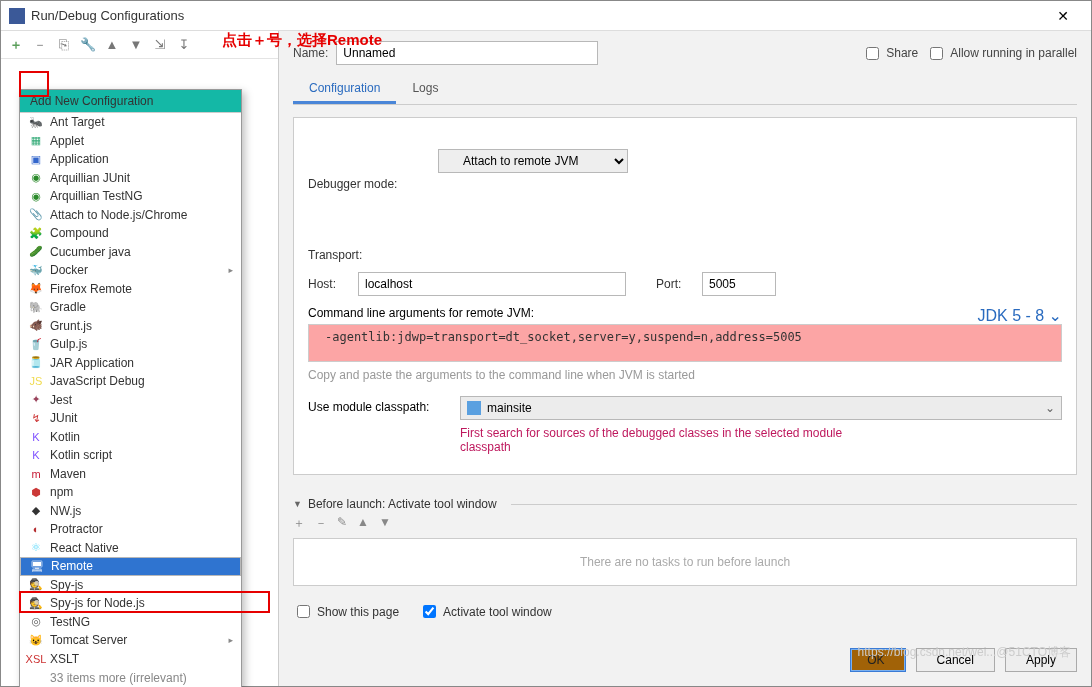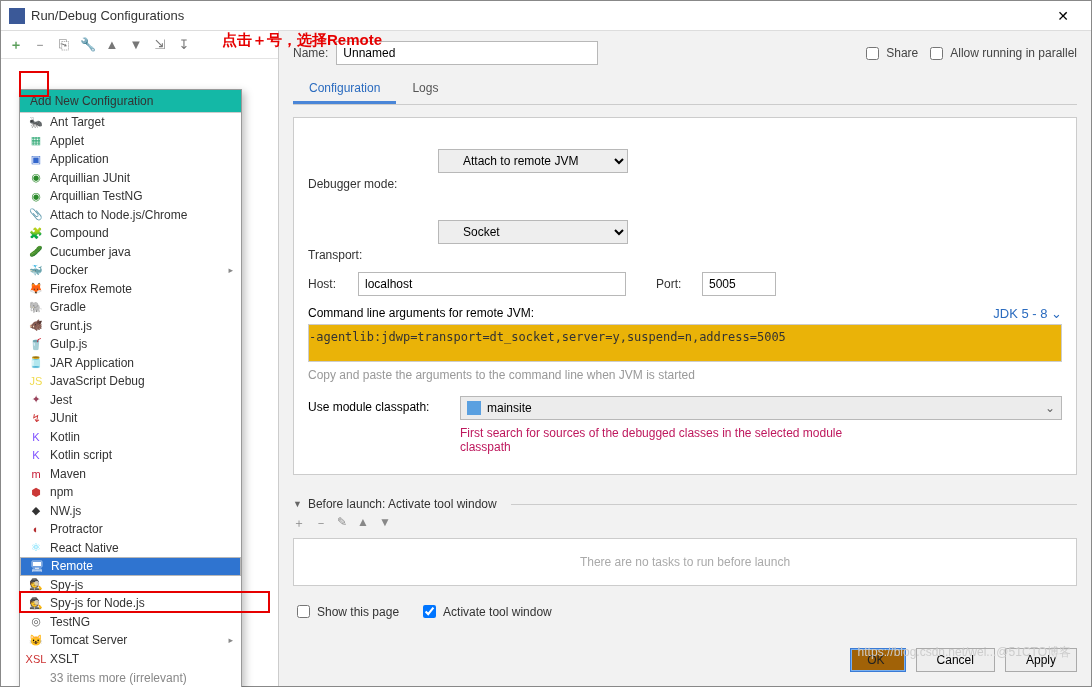--- a/index.html
+++ b/index.html
@@ -31,22 +31,22 @@
 .name-input { flex:1; max-width:420px; }
 .chk { display:inline-flex; align-items:center; gap:4px; color:#333; }
 .chk input { width:13px; height:13px; }
 .tabs { display:flex; gap:0; border-bottom:1px solid #ccc; margin:6px 14px 0 14px; }
 .tab { padding:6px 16px; cursor:pointer; color:#555; border-bottom: 3px solid transparent;}
 .tab.active { color:#2a6bbf; border-bottom:3px solid #4a86d8; }
 .panel { margin:12px 14px; border:1px solid #ccc; background:#fff; padding:12px 14px 20px 14px; }
 .formrow { display:flex; align-items:center; gap:10px; margin-bottom:10px; color:#333; }
 .formrow .lbl { width:120px;margin-top:47px; }
 select, .sel { border:1px solid #b8b8b8; background:#eee; height:24px; padding:2px 20px; }
-.jdk { color:#2a6bbf; float:right; cursor:pointer; font-size:13px; }
-.cmdargs { width:100%; border:1px solid #ccc; padding:5px 0; font-family: Consolas, monospace; font-size:12px; color:#333; background:#eab308; height:38px; }
+.jdk { color:#2a6bbf; float:right; cursor:pointer; font-size:16px; }
+.cmdargs { width:100%; border:1px solid #ccc; padding:5px 16px; font-family: Consolas, monospace; font-size:12px; color:#333; background:#fca5a5; height:38px; }
 .hint { color:#999; margin:6px 0 14px 0; }
 .modcp-row { display:flex; align-items:flex-start; gap:12px; }
 .modcp-sel { flex:1; display:flex; align-items:center; border:1px solid #b8b8b8; background:#ececec; height:24px; padding:0 6px; gap:6px;}
 .modcp-sel .folder { width:14px;height:14px;background:#5aa0e0; }
 .hint2 { color:#be185d; margin-top:6px; max-width:430px; }
 .bl-title{ display:flex; align-items:center; gap:6px; padding:10px 14px 4px 14px; color:#333;}
 .bl-title .tri { font-size:9px; color:#666; }
 .bl-title .line { flex:1; height:1px; background:#ccc; margin-left:8px;}
 .bl-tools { padding:0 14px; display:flex; gap:10px; color:#888; }
 .bl-tools span{ cursor:pointer; }
@@ -234,21 +234,20 @@
         <div class="tab">Logs</div>
       </div>
 
       <div class="panel">
         <div class="formrow">
           <span class="lbl">Debugger mode:</span>
           <select class="sel" style="width:190px"><option>Attach to remote JVM</option></select>
         </div>
         <div class="formrow">
           <span class="lbl">Transport:</span>
-          <select class="sel" style="width:190px"><option>Socket</option></select>
         </div>
         <div class="formrow">
           <span style="width:40px">Host:</span>
           <input type="text" style="width: 268px;" value="localhost">
           <span style="width:36px;margin-left:20px">Port:</span>
           <input type="text" style="width: 74px;" value="5005">
         </div>
         <div style="margin-top:4px">
           <span>Command line arguments for remote JVM:</span>
           <span class="jdk">JDK 5 - 8 ⌄</span>

